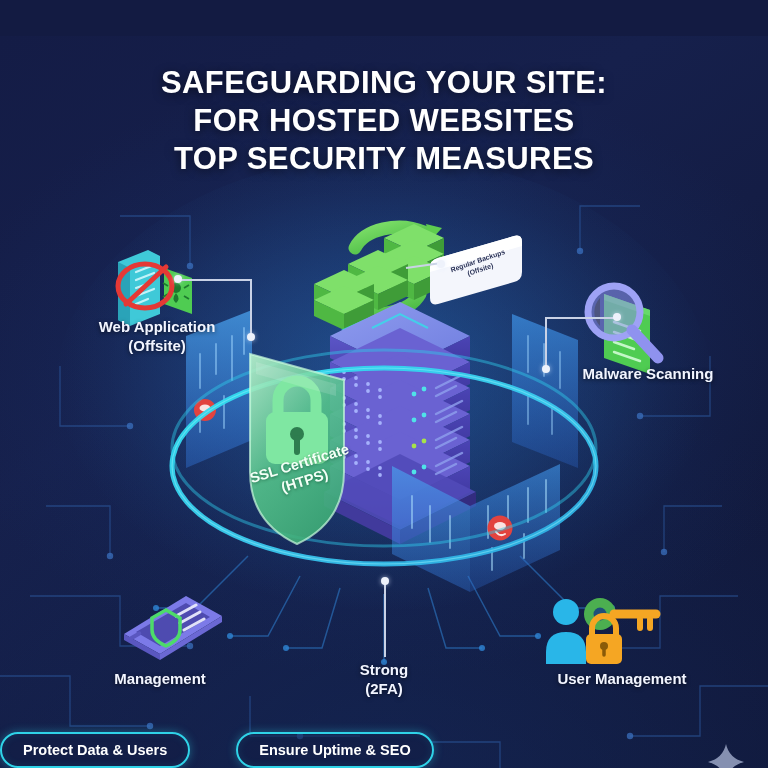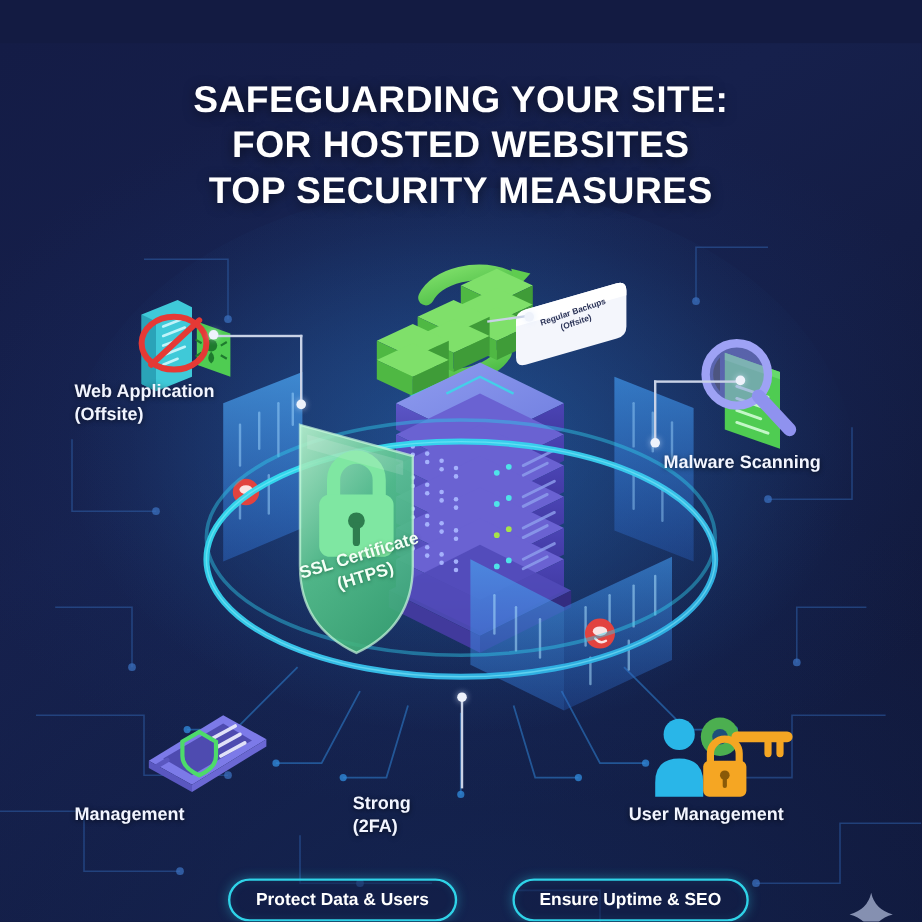--- a/index.html
+++ b/index.html
@@ -18,31 +18,31 @@
   .bg-svg{position:absolute;inset:0;width:768px;height:768px;pointer-events:none;}
 
   
   #title{position:absolute;top:28px;left:0;width:768px;text-align:center;
     color:#fff;font-weight:bold;font-size:31px;line-height:38px;letter-spacing:.4px;
     text-shadow:0 2px 10px rgba(0,0,0,.55);}
   #title div{white-space:nowrap;}
 
   
   .label{position:absolute;color:#f2f5ff;font-weight:bold;font-size:15px;
-    line-height:19px;text-shadow:0 1px 4px rgba(0,0,0,.6);}
+    line-height:19px;text-align:center;text-shadow:0 1px 4px rgba(0,0,0,.6);}
   .label .sub{display:block;}
 
   
   .conn{position:absolute;background:#c9d2e6;}
   .dot{position:absolute;width:8px;height:8px;border-radius:50%;background:#eef2fb;
     box-shadow:0 0 5px rgba(220,232,255,.65);}
 
   
   #pills{position:absolute;left:0;bottom:36px;width:624px;display:flex;
-    justify-content:flex-end;gap:46px;}
+    justify-content:flex-start;gap:46px;}
   .pill{border:2px solid #2fd3e8;border-radius:20px;padding:8px 21px;
     color:#fff;font-size:14.5px;font-weight:bold;white-space:nowrap;
     background:rgba(18,30,70,.55);
     box-shadow:0 0 10px rgba(47,211,232,.38),inset 0 0 8px rgba(47,211,232,.1);}
 
   
   #sparkle{position:absolute;right:22px;bottom:22px;width:40px;height:40px;}
 
   
   #backup-tag{position:absolute;left:436px;top:198px;width:86px;height:62px;}
@@ -457,21 +457,21 @@
   <div class="dot" style="left:437px;top:224px;"></div>
 
   <div class="conn" style="left:384px;top:545px;width:1.6px;height:76px;"></div>
   <div class="dot" style="left:381px;top:541px;"></div>
 
   <div class="label" style="left:62px;top:281px;width:190px;">
     <span>Web Application</span>
     <span class="sub">(Offsite)</span>
   </div>
 
-  <div class="label" style="left:553px;top:340px;width:190px;">
+  <div class="label" style="left:553px;top:328px;width:190px;">
     <span>Malware Scanning</span>
   </div>
 
   <div class="label" style="left:62px;top:633px;width:196px;">
     <span>Management</span>
   </div>
 
   <div class="label" style="left:294px;top:624px;width:180px;">
     <span>Strong</span>
     <span class="sub">(2FA)</span>

